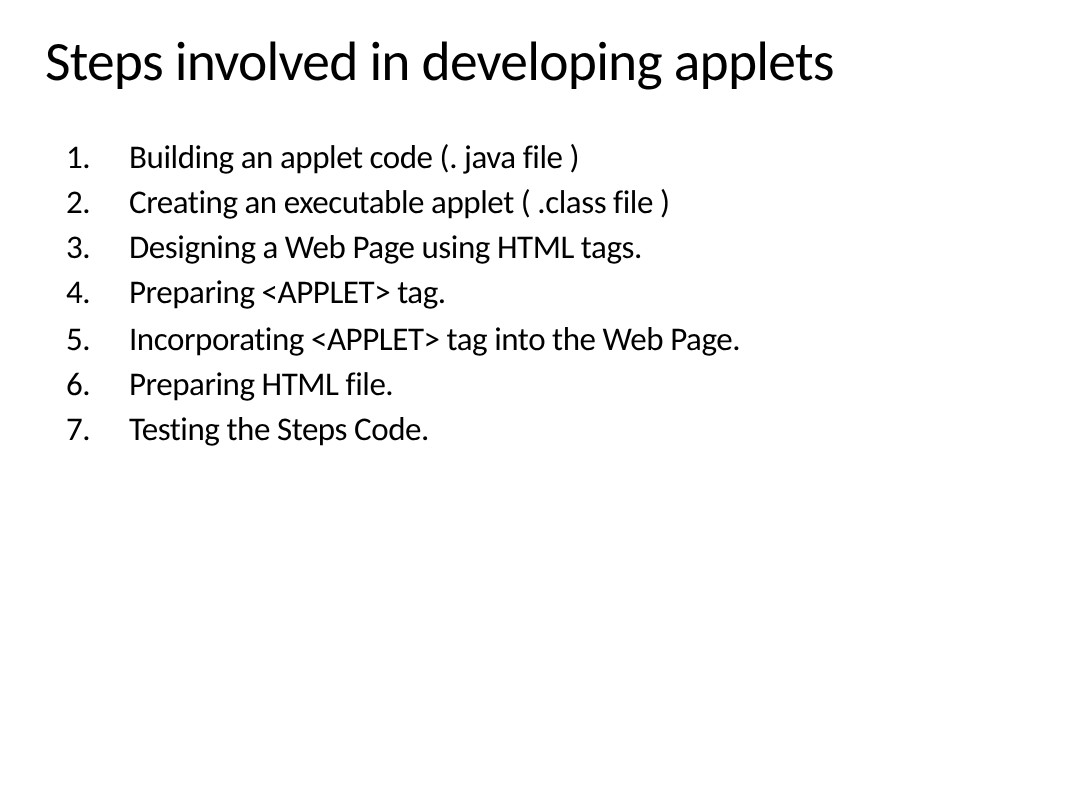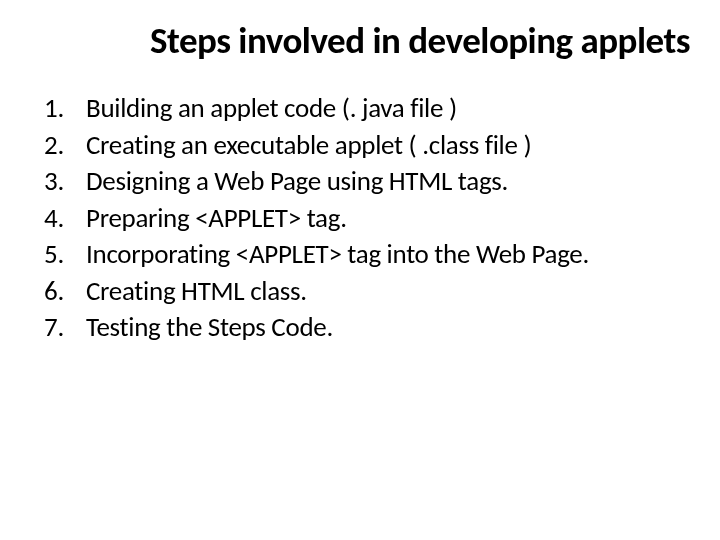--- a/index.html
+++ b/index.html
@@ -11,33 +11,33 @@
       width: 720px;
       height: 540px;
       background: #ffffff;
       font-family: Calibri, "Segoe UI", Arial, sans-serif;
       color: #000000;
       padding: 18px 30px 30px 30px;
       overflow: hidden;
     }
     .title {
       font-size: 37px;
-      font-weight: 700;
-      text-align: right;
+      font-weight: 400;
+      text-align: left;
       margin-bottom: 28px;
       letter-spacing: -0.5px;
     }
     .list {
       list-style: none;
       counter-reset: item;
       padding-left: 14px;
     }
     .list-item {
       counter-increment: item;
-      font-size: 27px;
+      font-size: 22px;
       line-height: 1.28;
       margin-bottom: 2px;
       padding-left: 42px;
       position: relative;
       letter-spacing: -0.3px;
     }
     .list-item::before {
       content: counter(item) ".";
       position: absolute;
       left: 0;
@@ -50,15 +50,15 @@
 <body>
 
 <h1 class="title">Steps involved in developing applets</h1>
 
 <ol class="list">
   <li class="list-item">Building an applet code (. java file )</li>
   <li class="list-item">Creating an executable applet ( .class file )</li>
   <li class="list-item">Designing a Web Page using HTML tags.</li>
   <li class="list-item">Preparing &lt;APPLET&gt; tag.</li>
   <li class="list-item">Incorporating &lt;APPLET&gt; tag into the Web Page.</li>
-  <li class="list-item">Creating HTML class.</li>
+  <li class="list-item">Preparing HTML file.</li>
   <li class="list-item">Testing the Steps Code.</li>
 </ol>
 
 </body></html>

